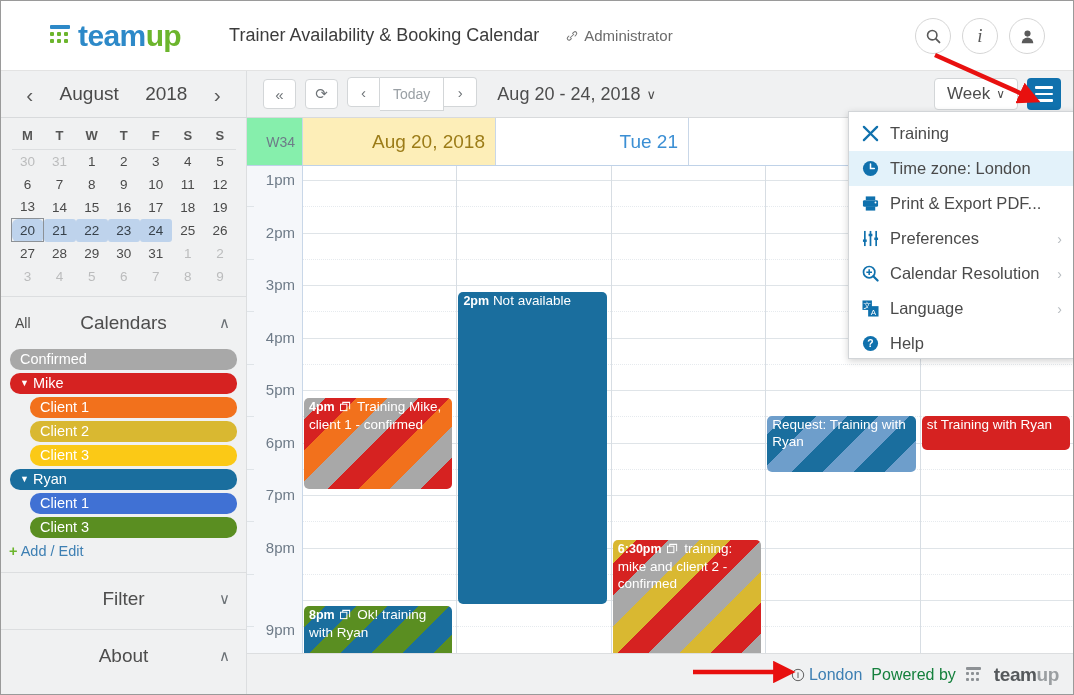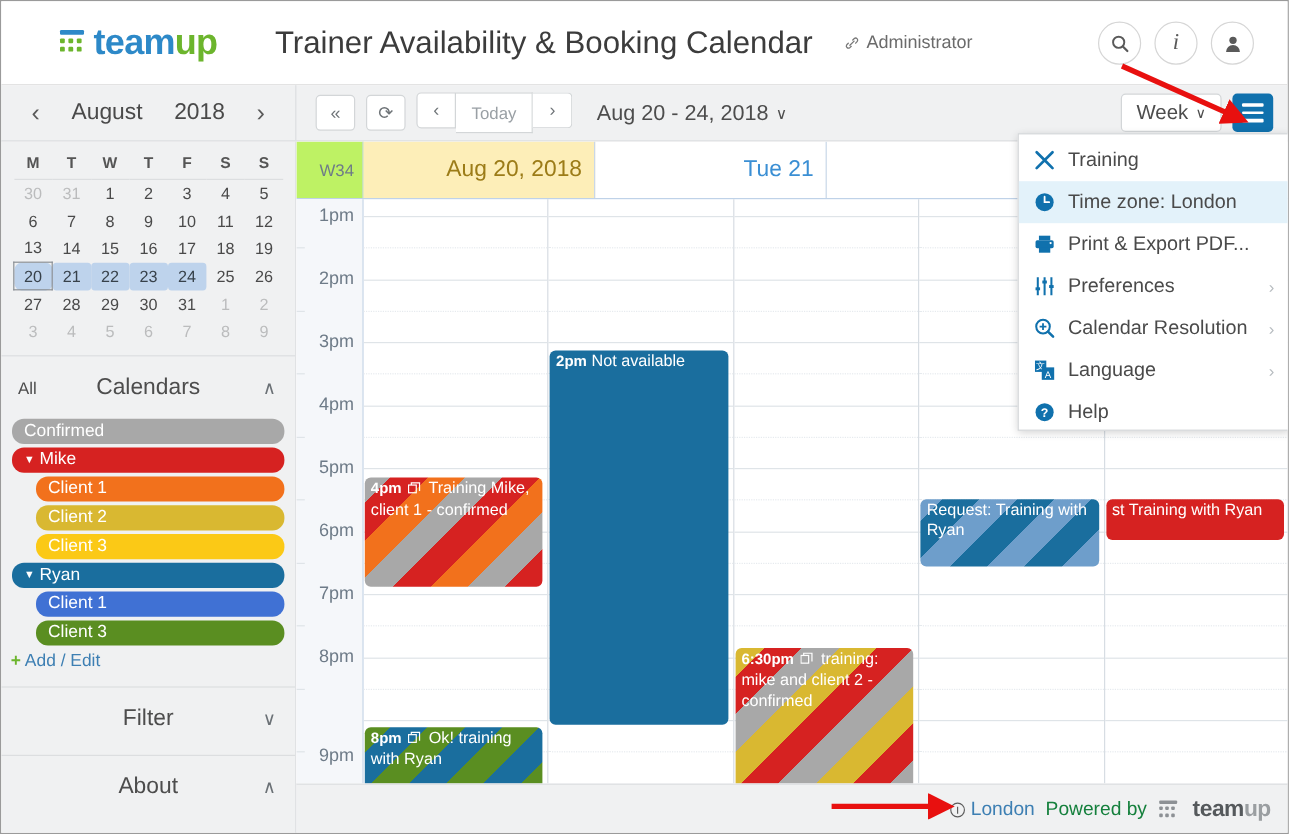--- a/index.html
+++ b/index.html
@@ -23,21 +23,21 @@
   }
   #logo-wrap { display:flex; align-items:center; margin-left:48px; }
   .logo-dots { width:22px; height:22px; position:relative; margin-right:7px;}
   .logo-dots i { position:absolute; display:block; border-radius:1px; }
   .logo-bar { width:20px; height:4px; background:#2d89c8; left:1px; top:0; }
   .logo-dot { width:4px; height:4px; background:#6cb52d; }
   .logo-text { font-size:30px; font-weight:bold; letter-spacing:-.6px; }
   .lt-blue { color:#2d89c8; } .lt-green { color:#6cb52d; }
 
   #page-title {
-    margin-left:48px; font-size:26px; color:#3c3c3c; font-weight:normal;
+    margin-left:48px; font-size:18px; color:#3c3c3c; font-weight:normal;
     white-space:nowrap;
   }
   #admin-link {
     margin-left:26px; font-size:15px; color:#6b6b6b; white-space:nowrap;
     display:flex; align-items:center; gap:5px;
   }
   .hdr-icons { position:absolute; right:28px; top:17px; display:flex; gap:11px; }
   .hdr-icon {
     width:36px;height:36px;border-radius:50%;border:1px solid #d6d6d6;
     display:flex;align-items:center;justify-content:center;background:#fff;
@@ -127,21 +127,21 @@
   #add-edit { margin:5px 0 0 8px; font-size:14.5px; color:#3d7fb3; }
   #add-edit .plus { color:#6cb52d; font-weight:bold; }
 
   
   #calendar {
     position:absolute; top:117px; left:246px; width:828px; height:535px;
     background:#fff; overflow:hidden;
   }
   #cal-head { height:48px; display:flex; border-bottom:1px solid #bfd2e8; }
   #cal-head .gutter {
-    width:56px; background:#bef264; border-right:1px solid #c9d7e8;
+    width:56px; background:#86efac; border-right:1px solid #c9d7e8;
     display:flex;align-items:center;justify-content:flex-end;
     padding-right:7px; font-size:14px; color:#6e7b88;
   }
   .dayhead {
     flex:1; border-right:1px solid #c9d7e8;
     display:flex;align-items:center;justify-content:flex-end;
     padding-right:10px; font-size:19px; color:#3b8fd4;
   }
   .dayhead.today { background:#fdeeb8; color:#9c7c18; }
 

